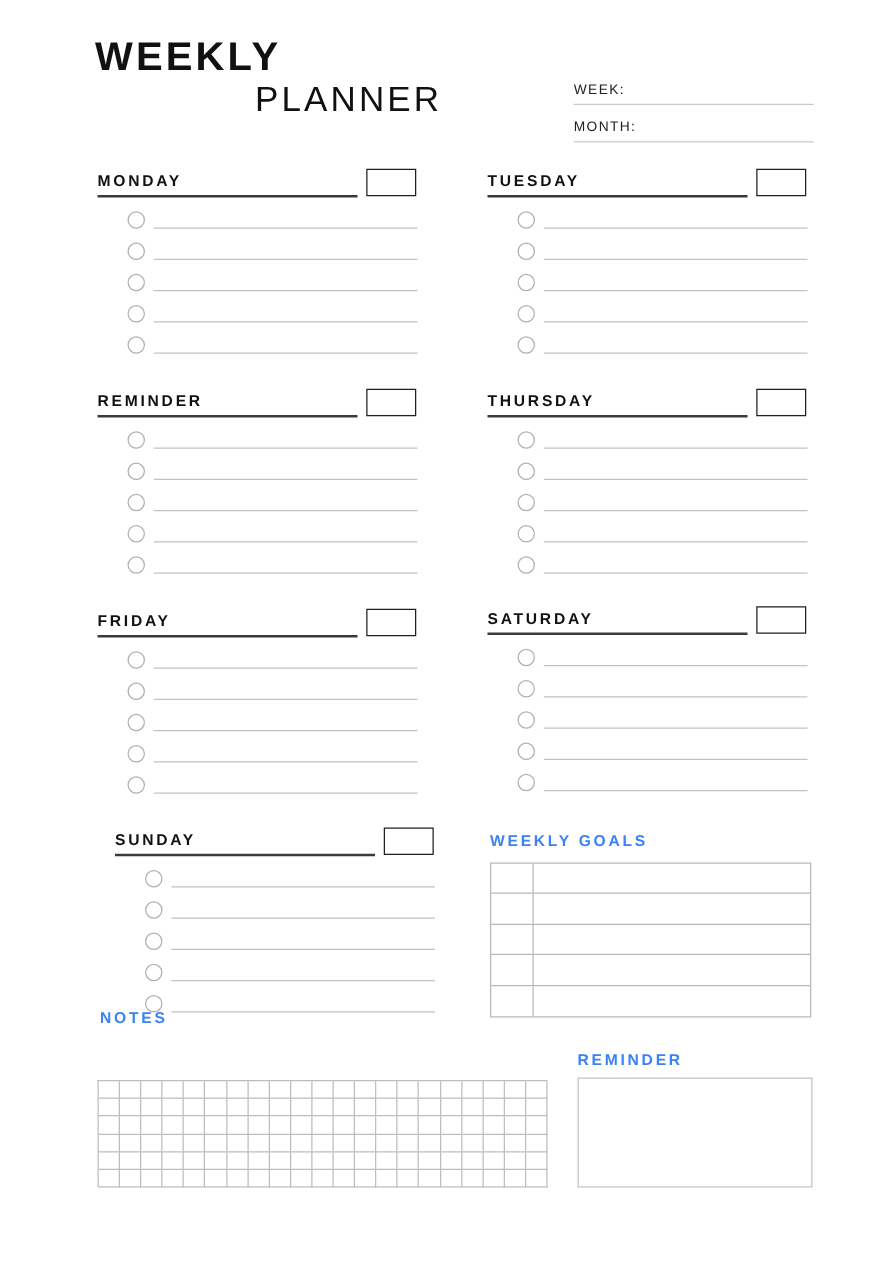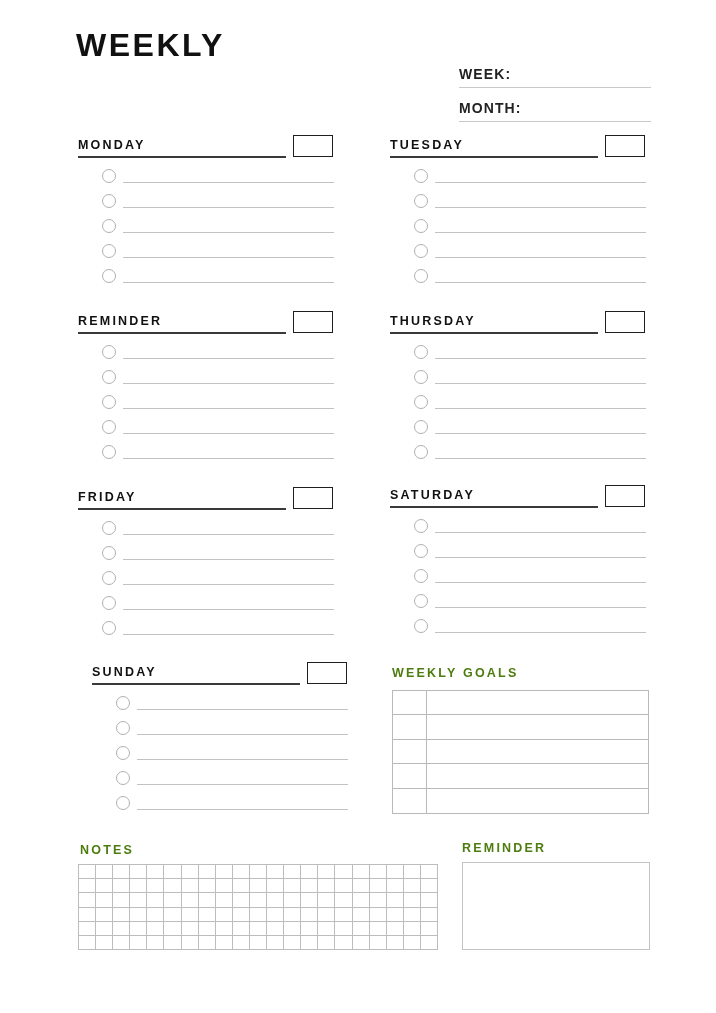--- a/index.html
+++ b/index.html
@@ -47,22 +47,22 @@
   .meta-block {
     position: absolute;
     left: 459px;
     top: 66px;
     width: 192px;
   }
   .meta-row {
     margin-bottom: 12px;
   }
   .meta-label {
-    font-size: 14px;
-    font-weight: bold;
+    font-size: 11px;
+    font-weight: normal;
     letter-spacing: 1.1px;
     color: #222222;
     display: block;
     margin-bottom: 5px;
   }
   .meta-line {
     height: 1px;
     background: #c9c9c9;
     width: 100%;
   }
@@ -133,21 +133,21 @@
     height: 1px;
     background: #c2c2c2;
   }
 
   
   .section-title {
     position: absolute;
     font-size: 12.5px;
     font-weight: bold;
     letter-spacing: 2.2px;
-    color: #4d7c0f;
+    color: #3b82f6;
     white-space: nowrap;
   }
 
   
   .goals-table {
     position: absolute;
     left: 392px;
     top: 690px;
     width: 257px;
     height: 124px;
@@ -201,20 +201,21 @@
     box-sizing: border-box;
   }
 </style>
 </head>
 <body>
 
 <div id="page">
 
   <div class="title-block">
     <div class="title-main">WEEKLY</div>
+    <div class="title-sub">PLANNER</div>
   </div>
 
   <div class="meta-block">
     <div class="meta-row">
       <span class="meta-label">WEEK:</span>
       <div class="meta-line"></div>
     </div>
     <div class="meta-row">
       <span class="meta-label">MONTH:</span>
       <div class="meta-line"></div>
@@ -453,21 +454,21 @@
       <span></span>
       <span></span>
     </div>
     <div class="goals-row">
       <span class="goals-cell-split"></span>
       <span></span>
       <span></span>
     </div>
   </div>
 
-  <div class="section-title" style="left:80px; top:843px;text-align:right;">NOTES</div>
+  <div class="section-title" style="left:80px; top:807px;text-align:right;">NOTES</div>
   <div class="notes-grid" id="notes-grid" style="grid-template-columns: repeat(21, 17.1px);">
       <div class="notes-cell"></div>
       <div class="notes-cell"></div>
       <div class="notes-cell"></div>
       <div class="notes-cell"></div>
       <div class="notes-cell"></div>
       <div class="notes-cell"></div>
       <div class="notes-cell"></div>
       <div class="notes-cell"></div>
       <div class="notes-cell"></div>

